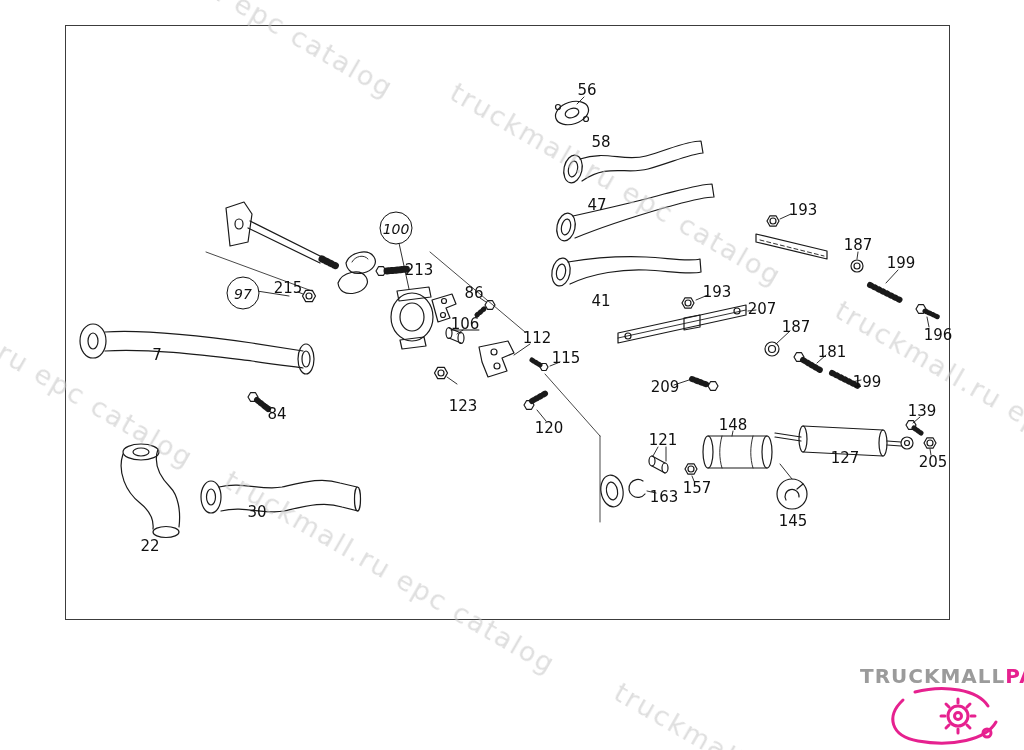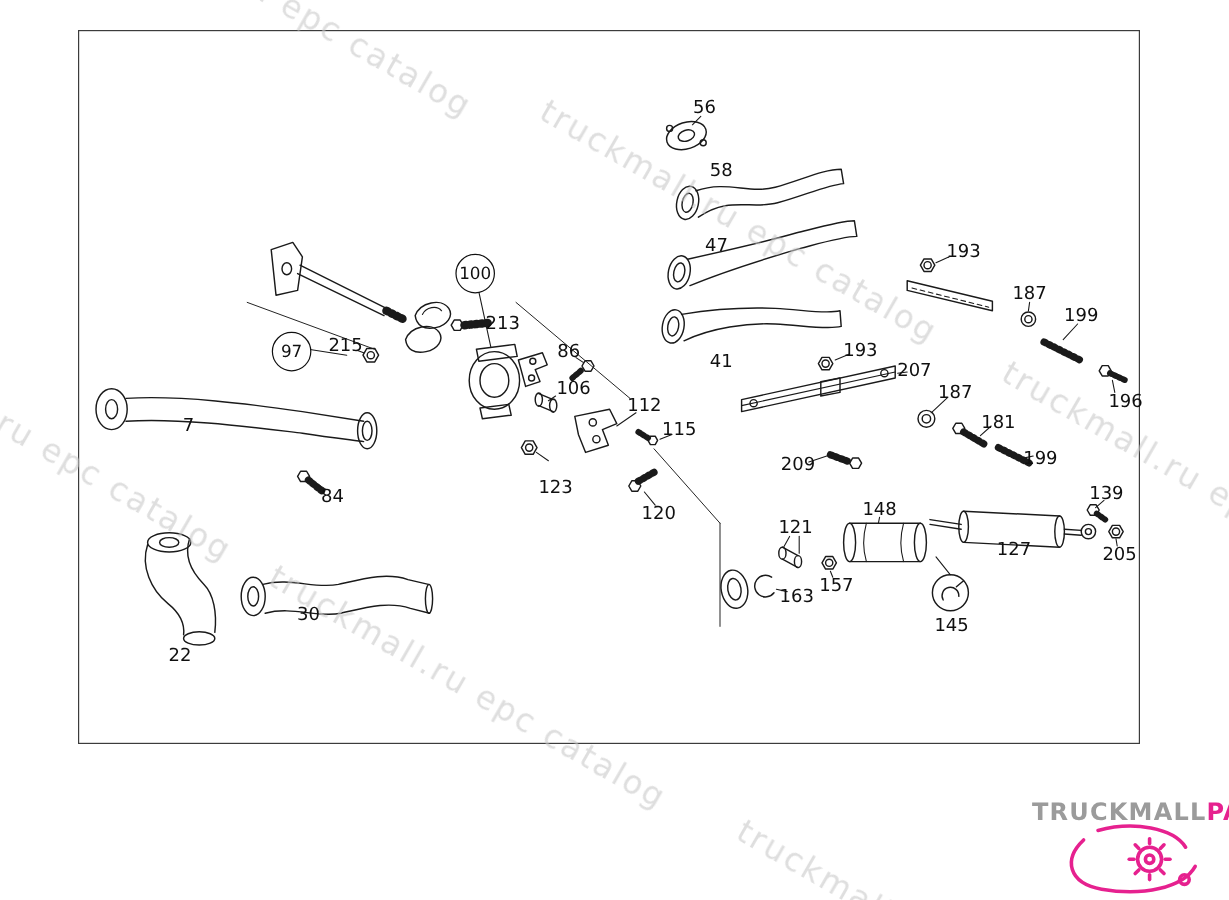--- a/index.html
+++ b/index.html
@@ -15,20 +15,21 @@
   .labels-layer { position:absolute; left:0; top:0; width:1024px; height:750px; }
   .part-label {
     position:absolute; transform:translate(-50%,-50%);
     font-size:15px; color:#101010; line-height:1; white-space:nowrap;
     cursor:pointer; user-select:none;
   }
   .part-label.circled {
     width:31px; height:31px; border:1.4px solid #101010; border-radius:50%;
     display:flex; align-items:center; justify-content:center; background:#fff;
     font-size:14px;
+    font-style:italic;
   }
   .logo-text {
     position:absolute; left:860px; top:664px; font-size:20px; font-weight:bold;
     letter-spacing:1px; white-space:nowrap;
   }
   .logo-gray { color:#9b9b9b; }
   .logo-pink { color:#e6218f; }
 </style>
 </head>
 <body>
@@ -321,21 +322,21 @@
       <span class="part-label" style="left: 845px; top: 458px;">127</span>
       <span class="part-label" style="left: 733px; top: 425px;">148</span>
       <span class="part-label" style="left: 793px; top: 521px;">145</span>
       <span class="part-label" style="left: 663px; top: 440px;">121</span>
       <span class="part-label" style="left: 697px; top: 488px; text-align: right;">157</span>
       <span class="part-label" style="left: 664px; top: 497px;">163</span>
       <span class="part-label" style="left: 537px; top: 338px;">112</span>
       <span class="part-label" style="left: 566px; top: 358px;">115</span>
       <span class="part-label" style="left: 549px; top: 428px;">120</span>
       <span class="part-label" style="left: 463px; top: 390px; margin-top: 16px;">123</span>
-      <span class="part-label" style="left: 478px; top: 324px;">106</span>
+      <span class="part-label" style="left: 465px; top: 324px; text-decoration: underline;">106</span>
       <span class="part-label" style="left: 474px; top: 293px;">86</span>
       <span class="part-label" style="left: 419px; top: 270px;">213</span>
       <span class="part-label" style="left: 288px; top: 288px;">215</span>
       <span class="part-label circled" style="left: 396px; top: 228px;">100</span>
       <span class="part-label circled" style="left: 243px; top: 293px;">97</span>
       <span class="part-label" style="left: 157px; top: 355px;">7</span>
       <span class="part-label" style="left: 277px; top: 414px;">84</span>
       <span class="part-label" style="left: 257px; top: 512px;">30</span>
       <span class="part-label" style="left: 150px; top: 546px;">22</span>
     </div>

